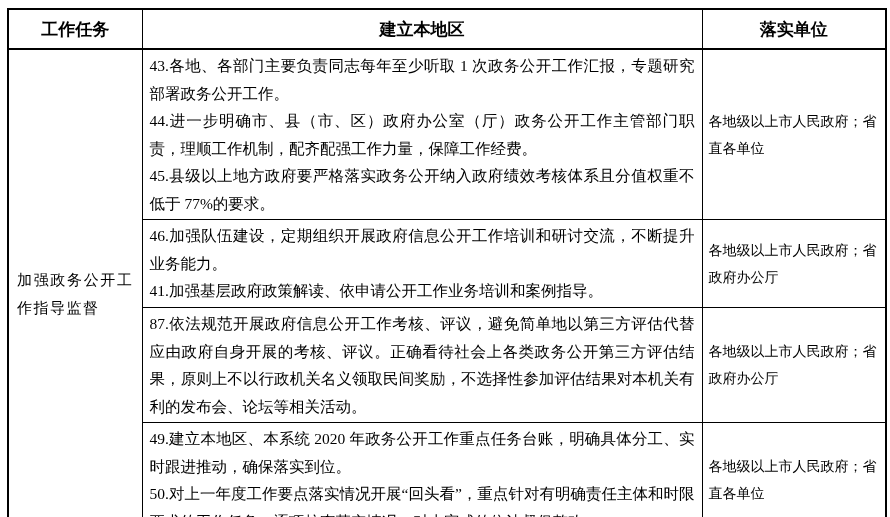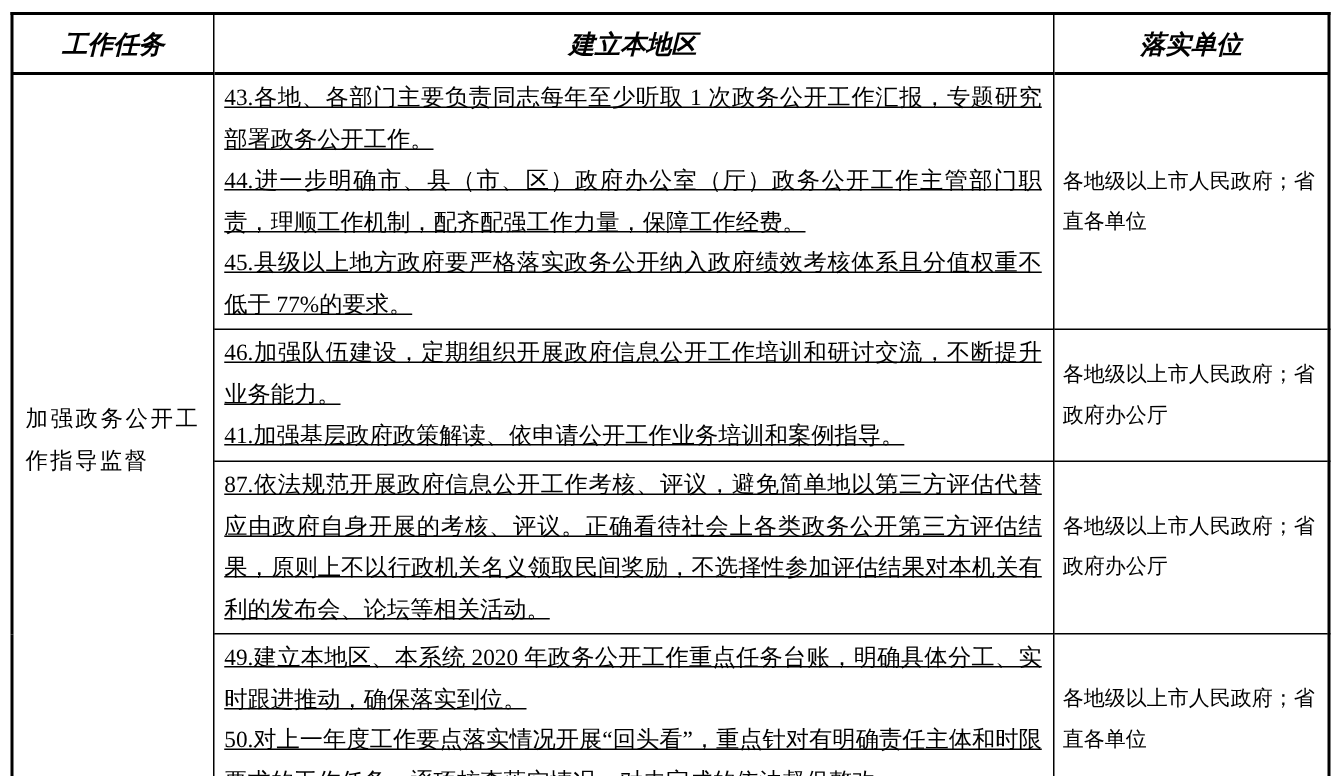--- a/index.html
+++ b/index.html
@@ -28,38 +28,36 @@
     vertical-align: middle;
     overflow: hidden;
   }
   .doc-table th {
     height: 30px;
     font-size: 17px;
     font-weight: bold;
     text-align: center;
     padding: 4px 2px;
     border-bottom-width: 2px;
-    font-style: italic;
   }
   col.c-task { width: 134px; }
   col.c-req  { width: 560px; }
   col.c-unit { width: 184px; }
 
   td.task-cell {
     font-size: 15px;
     line-height: 28px;
     letter-spacing: 1.5px;
     padding: 0 8px;
     text-align: justify;
     vertical-align: middle;
   }
   td.req-cell {
     padding: 2px 7px;
     vertical-align: middle;
-    text-decoration: underline;
   }
   td.req-cell p {
     margin: 0;
     font-size: 15.5px;
     line-height: 27.5px;
     text-align: justify;
     text-justify: inter-ideograph;
   }
   td.unit-cell {
     font-size: 14px;

